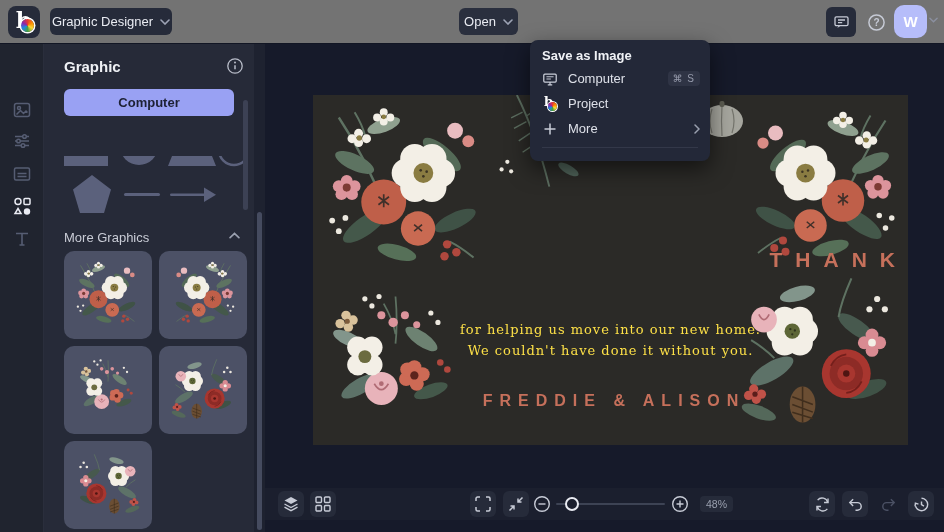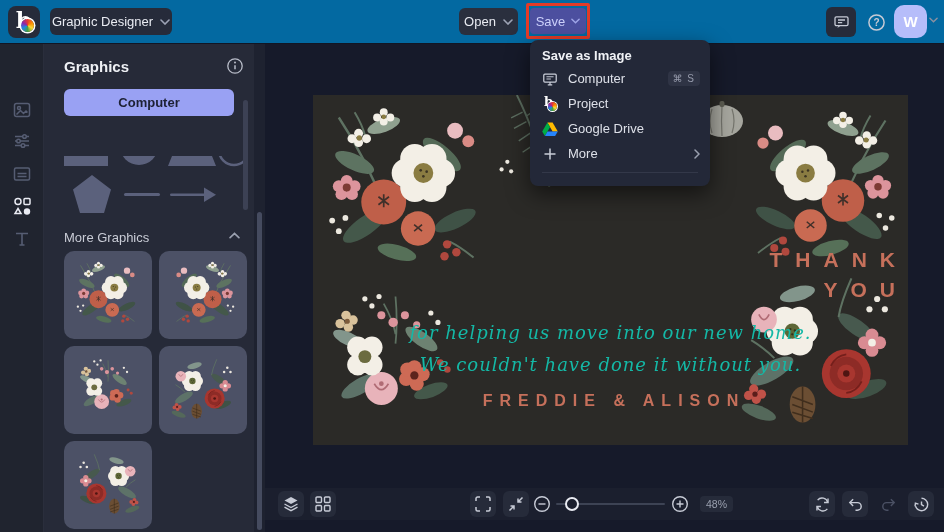--- a/index.html
+++ b/index.html
@@ -2,21 +2,21 @@
 <html><head>
 <meta charset="utf-8">
 <style>
   * { margin:0; padding:0; box-sizing:border-box; }
   html,body { width:944px; height:532px; overflow:hidden; background:#161a2a;
     font-family:"Liberation Sans", sans-serif; }
   .app { position:relative; width:944px; height:532px; background:#161a2a; }
 
   
   .topbar { position:absolute; left:0; top:0; width:944px; height:44px;
-    background:#0369a1; border-bottom:1px solid #121624; z-index:5; }
+    background:#737373; border-bottom:1px solid #121624; z-index:5; }
   .logo-btn { position:absolute; left:8px; top:6px; width:32px; height:32px;
     background:#262b3a; border-radius:8px; }
   .logo-inner { position:relative; width:100%; height:100%; }
   .logo-inner .bletter { position:absolute; left:8px; top:1px; color:#fff;
     font-size:22px; font-weight:bold; font-family:"DejaVu Serif", serif; }
   .logo-inner .wheel { position:absolute; right:6px; bottom:6px; width:13px; height:13px;
     border-radius:50%;
     background:conic-gradient(#e53935,#fb8c00,#fdd835,#43a047,#1e88e5,#8e24aa,#e53935);
     box-shadow:0 0 0 1.5px #fff; }
   .tb-btn { position:absolute; height:27px; background:#262b3a; border-radius:6px;
@@ -74,22 +74,22 @@
 
   
   .workspace { position:absolute; left:265px; top:44px; width:679px; height:456px;
     background:#161a2a; }
   .card { position:absolute; left:48px; top:51px; width:595px; height:350px;
     background:#2b2a27; cursor:default; }
   .card svg.deco { position:absolute; left:0; top:0; }
   .card-text { position:absolute; width:100%; text-align:center; }
   .t-title { color:#c6705b; font-weight:bold; font-size:21px; letter-spacing:13px;
     text-indent:13px;text-align:right; }
-  .t-script { color:#14b8a6; font-family:"DejaVu Serif", serif; font-style:italic;
-    font-size:18px; letter-spacing:1px; }
+  .t-script { color:#fde047; font-family:"DejaVu Serif", serif; 
+    font-size:13px; letter-spacing:1px; }
   .t-sig { color:#c6705b; font-weight:bold; font-size:16px; letter-spacing:7px;
     text-indent:7px; }
 
   
   .dropdown { position:absolute; left:530px; top:40px; width:180px; background:#232838;
     border-radius:8px; box-shadow:0 8px 22px rgba(0,0,0,.55); z-index:10;
     padding:5px 0 7px 0; }
   .dd-header { height:21px; display:flex; align-items:center; padding:0 12px;
     color:#f0f2f6; font-size:13px; font-weight:bold; }
   .dd-item { height:25px; display:flex; align-items:center; padding:0 10px 0 12px;
@@ -324,28 +324,20 @@
       <svg class="chev" width="10" height="6" viewBox="0 0 10 6">
           <path d="M1 1l4 4 4-4" fill="none" stroke="#9da3b5" stroke-width="1.6" stroke-linecap="round"></path>
         </svg>
     </div>
     <div class="tb-btn open-btn">
       <span>Open</span>
       <svg class="chev" width="10" height="6" viewBox="0 0 10 6">
           <path d="M1 1l4 4 4-4" fill="none" stroke="#9da3b5" stroke-width="1.6" stroke-linecap="round"></path>
         </svg>
     </div>
-    <div class="save-highlight">
-      <div class="save-btn">
-        <span>Save</span>
-        <svg class="chev" width="9" height="6" viewBox="0 0 10 6">
-            <path d="M1 1l4 4 4-4" fill="none" stroke="#9fa5e8" stroke-width="1.6" stroke-linecap="round"></path>
-          </svg>
-      </div>
-    </div>
     <div class="icon-btn chat-btn">
       <svg width="17" height="17" viewBox="0 0 17 17" fill="none" stroke="#c6cad5" stroke-width="1.3">
         <rect x="2" y="2.8" width="13" height="8.8" rx="1.4"></rect>
         <path d="M5 6h7M5 8.6h4.2"></path>
         <path d="M5.6 11.6L4.4 14l3.6-2.4" fill="#c6cad5" stroke="none"></path>
       </svg>
     </div>
     <div class="icon-btn help-btn">
       <svg width="19" height="19" viewBox="0 0 18 18">
         <circle cx="9" cy="9" r="7.2" stroke="#c6cad5" fill="none" stroke-width="1.4"></circle>
@@ -391,21 +383,21 @@
       </svg>
     </div>
     <div class="rail-item" style="top:185px">
       <svg width="20" height="20" viewBox="0 0 20 20" fill="none" stroke="currentColor" stroke-width="1.6">
         <path d="M4 4.5h12M10 4.5V16M7.5 16h5"></path>
       </svg>
     </div>
   </div>
 
   <div class="panel">
-    <div class="panel-title">Graphics</div>
+    <div class="panel-title">Graphic</div>
     <div class="info-icon">
       <svg width="18" height="18" viewBox="0 0 18 18" fill="none" stroke="currentColor" stroke-width="1.3">
         <circle cx="9" cy="9" r="7.2"></circle>
           <path d="M9 8.2v4" stroke-width="1.5"></path>
           <circle cx="9" cy="5.6" r="1" fill="currentColor" stroke="none"></circle>
       </svg>
     </div>
     <div class="computer-btn">
       <span>Computer</span>
     </div>
@@ -474,23 +466,22 @@
         <use href="#bq3" x="0" y="185" width="165" height="165"></use>
         <use href="#bq2" x="415" y="168" width="180" height="180"></use>
         <use href="#sprig" x="175" y="0" width="115" height="105"></use>
         <g transform="translate(409,26)">
           <ellipse cx="0" cy="0" rx="21" ry="16" fill="#a6a69e"></ellipse>
           <path d="M-10 -12q-4 12 0 24M10 -12q4 12 0 24M0 -15q-1 15 0 30" stroke="#74746c" stroke-width="1.2" fill="none"></path>
           <rect x="-2.5" y="-20" width="5" height="6" rx="2" fill="#5d5d52"></rect>
         </g>
       </svg>
       <div class="card-text t-title" style="top:153px">THANK</div>
-      <div class="card-text t-title" style="top:183px">YOU</div>
       <div class="card-text t-script" style="top:227px">for helping us move into our new home.</div>
-      <div class="card-text t-script" style="top:259px">We couldn't have done it without you.</div>
+      <div class="card-text t-script" style="top:248px">We couldn't have done it without you.</div>
       <div class="card-text t-sig" style="top:297px">FREDDIE &amp; ALISON</div>
     </div>
   </div>
 
   <div class="dropdown">
     <div class="dd-header">Save as Image</div>
     <div class="dd-item">
       <svg width="16" height="16" viewBox="0 0 18 18" fill="none" stroke="#c9cdd8" stroke-width="1.4">
         <rect x="2" y="3.5" width="14" height="9" rx="1.2"></rect>
           <path d="M6.5 15.5h5M9 12.5v3"></path>
@@ -500,28 +491,20 @@
       <span class="dd-badge">⌘ S</span>
     </div>
     <div class="dd-item">
       <span class="mini-logo">
         <span class="bletter">b</span>
         <span class="wheel"></span>
       </span>
       <span class="dd-label">Project</span>
     </div>
     <div class="dd-item">
-      <svg width="16" height="16" viewBox="0 0 16 16">
-        <polygon points="5.4,1.5 10.6,1.5 15.8,10.4 10.6,10.4" fill="#ffba00"></polygon>
-        <polygon points="5.4,1.5 0.2,10.4 2.9,14.9 8.1,6" fill="#00ac47"></polygon>
-        <polygon points="2.9,14.9 13.1,14.9 15.8,10.4 5.5,10.4" fill="#2684fc"></polygon>
-      </svg>
-      <span class="dd-label">Google Drive</span>
-    </div>
-    <div class="dd-item">
       <svg width="16" height="16" viewBox="0 0 16 16" fill="none" stroke="#c9cdd8" stroke-width="1.5">
         <path d="M8 2.5v11M2.5 8h11"></path>
       </svg>
       <span class="dd-label">More</span>
       <svg class="dd-chevright" width="6" height="10" viewBox="0 0 6 10">
           <path d="M1 1l4 4-4 4" fill="none" stroke="currentColor" stroke-width="1.5" stroke-linecap="round"></path>
         </svg>
     </div>
     <div class="dd-divider"></div>
   </div>

